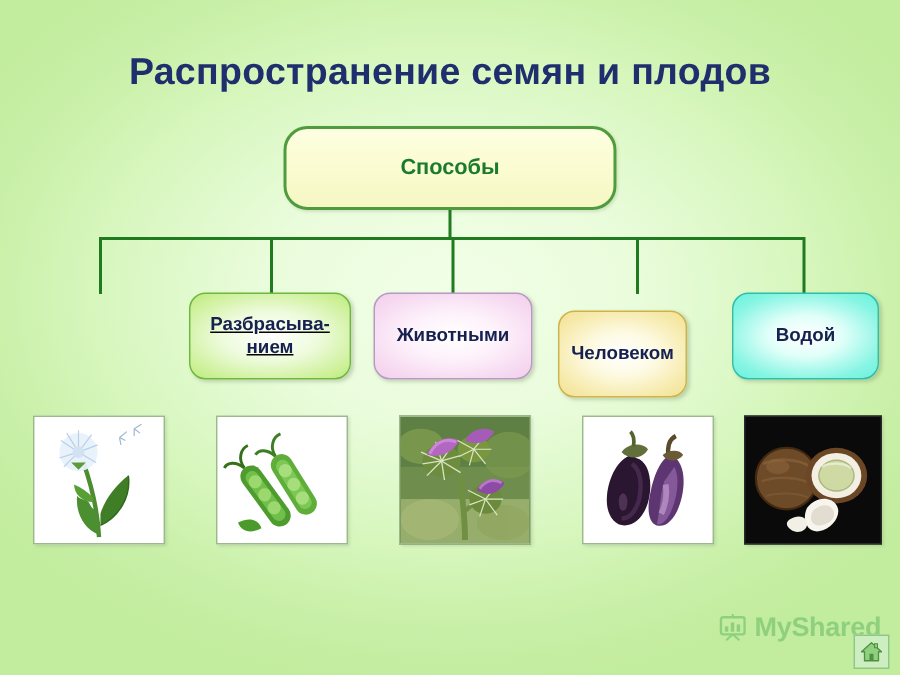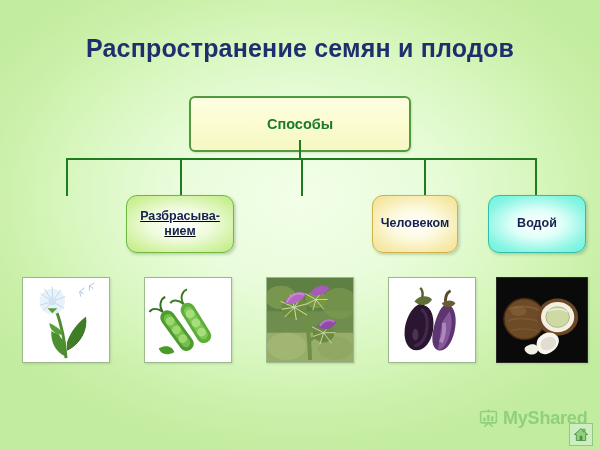--- a/index.html
+++ b/index.html
@@ -35,25 +35,25 @@
     color: #1f2f6e;
     letter-spacing: 0.2px;
     white-space: nowrap;
     margin-top: 16px;
   }
 
   
   #root-node {
     position: absolute;
     left: 189px;
-    top: 96px;
+    top: 84px;
     width: 222px;
     height: 56px;
     border: 2px solid #4f9b3d;
-    border-radius: 6px;
+    border-radius: 16px;
     background: linear-gradient(180deg, #fdffe2 0%, #fbfcd2 45%, #f6f7c4 100%);
     box-sizing: border-box;
     display: flex;
     align-items: center;
     justify-content: center;
     box-shadow: 1px 1px 2px rgba(120,140,100,0.22);
   }
   #root-label {
     font-size: 14.5px;
     font-weight: 700;
@@ -105,20 +105,21 @@
   }
   #node-animals {
     left: 249px; width: 106px;
     border-color: #b79ac4;
     background: radial-gradient(ellipse 80% 75% at 50% 50%, #ffffff 0%, #fdf2fb 36%, #f6d8f0 74%, #f0c9ea 100%);
   }
   #node-human {
     left: 372px; width: 86px;
     border-color: #cfb248;
     background: radial-gradient(ellipse 80% 75% at 50% 50%, #ffffff 0%, #fdfae2 34%, #f6e9a8 72%, #f0df90 100%);
+    margin-top: 12px;
   }
   #node-water {
     left: 488px; width: 98px;
     border-color: #2fbfa8;
     background: radial-gradient(ellipse 80% 75% at 50% 50%, #ffffff 0%, #e1fff9 32%, #87f5e3 70%, #5ff0dc 100%);
     justify-content: center;
   }
 
   
   .photo {
@@ -194,20 +195,23 @@
   <div class="conn conn-v" style="left:535px; top:158px; height:38px;"></div>
 
 
   <div class="node" id="node-scatter">
     <div class="node-label">
       <span>Разбрасыва-</span><br>
       <span>нием</span>
     </div>
   </div>
 
+  <div class="node" id="node-animals">
+    <div class="node-label">Животными</div>
+  </div>
 
   <div class="node" id="node-human">
     <div class="node-label">Человеком</div>
   </div>
 
   <div class="node" id="node-water">
     <div class="node-label">Водой</div>
   </div>
 
   <div class="photo" id="photo-dandelion">

